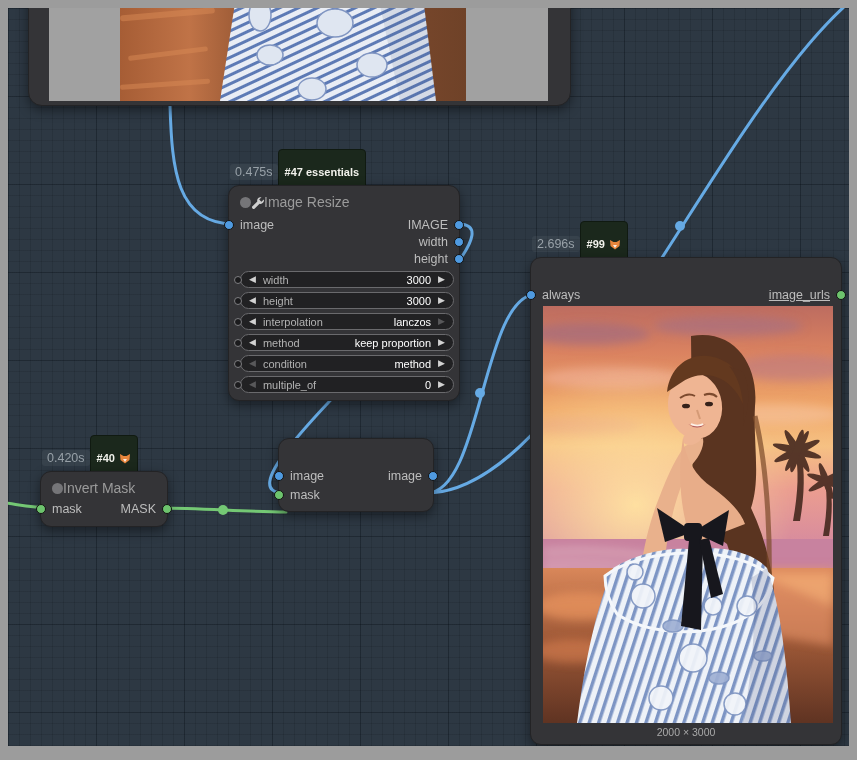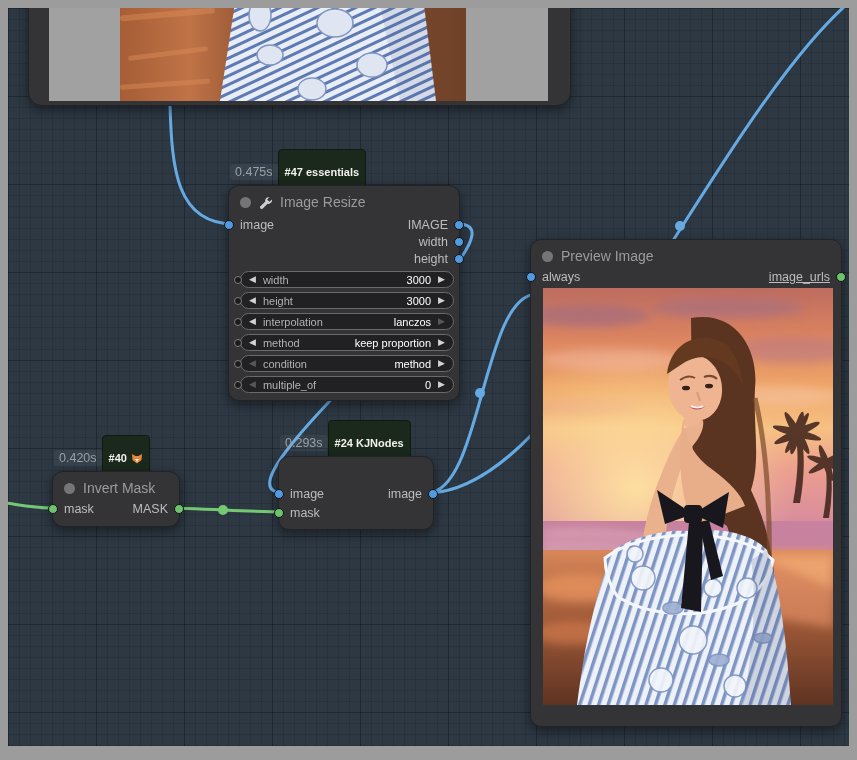--- a/index.html
+++ b/index.html
@@ -20,21 +20,21 @@
 
   .node-wrap { position:absolute; z-index:2; }
   .meta { display:flex; justify-content:flex-start; align-items:center; height:18px; }
   .timer { color:#97a0a7; font-size:12.5px; background:rgba(255,255,255,.05);
            padding:1px 5px; border-radius:3px; margin-left:2px; }
   .badge { background:#1b281c; border:1px solid #101a11; color:#f2f2ec; font-weight:bold;
            font-size:11px; padding:16px 6px; border-radius:4px; display:flex;
            align-items:center; gap:4px; }
   .node { position:relative; margin-top:4px; background:#343437; border:1px solid #232325;
           border-radius:11px; box-shadow:0 4px 12px rgba(0,0,0,.45); }
-  .titlebar { display:flex; align-items:center; gap:8px; padding:8px 11px 2px 11px;
+  .titlebar { display:flex; align-items:center; padding:8px 11px 2px 11px;
               color:#9b9b9b; font-size:14px; }
   .cdot { width:11px; height:11px; border-radius:50%; background:#757578; flex:0 0 auto; }
   .help { color:#e3b341; font-weight:bold; margin-left:-4px; }
 
   .port { position:absolute; display:flex; align-items:center; gap:6px; height:16px;
           font-size:12.5px; color:#bdbdbd; white-space:nowrap; }
   .port.in  { left:-5px; }
   .port.out { right:-5px; flex-direction:row; }
   .pdot { width:10px; height:10px; border-radius:50%; border:1px solid #121212; flex:0 0 auto; }
   .pdot.blue  { background:#4f9ae0; }
@@ -187,21 +187,21 @@
           <div class="widget" style="top:190px;">
             <span class="wtog"></span>
             <span class="arrow dim">◀</span>
             <span class="wlabel">multiple_of</span>
             <span class="wvalue">0</span>
             <span class="arrow">▶</span>
           </div>
         </div>
       </div>
 
-      <div class="node-wrap" style="left:52px; top:449px; width:128px;">
+      <div class="node-wrap" style="left:40px; top:449px; width:128px;">
         <div class="meta">
           <span class="timer">0.420s</span>
           <span class="badge">
             <span>#40</span>
             <svg width="12" height="11" viewBox="0 0 12 11">
               <polygon points="1,1 4.5,3 7.5,3 11,1 10.5,7 6,10.5 1.5,7" fill="#e8863c"></polygon>
               <polygon points="4,6 6,9 8,6" fill="#ffffff" opacity="0.85"></polygon>
             </svg>
           </span>
         </div>
@@ -215,48 +215,48 @@
             <span>mask</span>
           </div>
           <div class="port out" style="top:29px;">
             <span>MASK</span>
             <span class="pdot green"></span>
           </div>
         </div>
       </div>
 
       <div class="node-wrap" style="left:278px; top:434px; width:156px;">
-        <div class="meta">
-          <span class="timer">0.293s</span>
-          <span class="badge">
-            <span>#24 KJNodes</span>
-          </span>
-        </div>
         <div class="node" style="height:74px;">
           <div class="port in" style="top:29px;">
             <span class="pdot blue"></span>
             <span>image</span>
           </div>
           <div class="port in" style="top:48px;">
             <span class="pdot green"></span>
             <span>mask</span>
           </div>
           <div class="port out" style="top:29px;">
             <span>image</span>
             <span class="pdot blue"></span>
           </div>
         </div>
       </div>
 
       <div class="node-wrap" style="left:530px; top:235px; width:312px;">
+        <div class="meta">
+          <span class="timer">2.696s</span>
+          <span class="badge">
+            <span>#99</span>
+            <svg width="12" height="11" viewBox="0 0 12 11">
+              <polygon points="1,1 4.5,3 7.5,3 11,1 10.5,7 6,10.5 1.5,7" fill="#e8863c"></polygon>
+              <polygon points="4,6 6,9 8,6" fill="#ffffff" opacity="0.85"></polygon>
+            </svg>
+          </span>
+        </div>
         <div class="node" style="height:488px;">
-          <div class="titlebar">
-            <span class="cdot"></span>
-            <span>Preview Image</span>
-          </div>
           <div class="port in" style="top:29px;">
             <span class="pdot blue"></span>
             <span>always</span>
           </div>
           <div class="port out" style="top:29px;text-decoration:underline;">
             <span>image_urls</span>
             <span class="pdot green"></span>
           </div>
 
           <div class="preview-body">
@@ -360,18 +360,19 @@
               <g fill="#17171d">
                 <path d="M150,226 L114,202 L122,236 Z"></path>
                 <path d="M150,226 L186,204 L180,240 Z"></path>
                 <rect x="141" y="217" width="18" height="18" rx="4"></rect>
                 <path d="M146,234 L138,320 L158,324 L160,234 Z"></path>
                 <path d="M156,234 L168,292 L180,288 L166,232 Z"></path>
               </g>
               <path d="M224,262 C238,302 244,360 248,417 L200,417 C210,360 214,310 208,272 Z" fill="#44507a" opacity="0.18"></path>
             </svg>
           </div>
+          <div class="caption">2000 × 3000</div>
         </div>
       </div>
 
     </div>
   </div>
 </div>
 
 </body></html>

